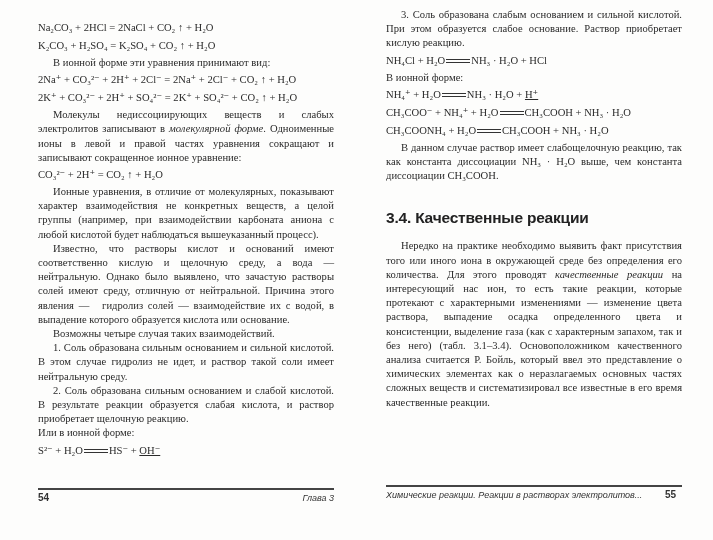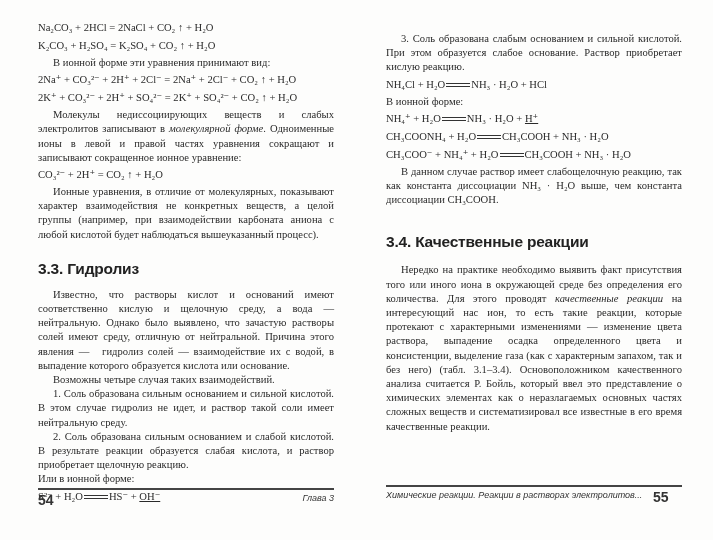--- a/index.html
+++ b/index.html
@@ -3,74 +3,73 @@
 <meta charset="utf-8">
 <style>
   html, body { margin:0; padding:0; }
   body { width:713px; height:540px; background:#fdfdfc; overflow:hidden; position:relative;
          font-family:"Liberation Serif","DejaVu Serif",serif; color:#2a2a2a; }
   .page { position:absolute; top:0; height:540px; }
   #left { left:0; width:356px; }
   #right { left:356px; width:357px; }
   .col { position:absolute; }
   #left .col { left:38px; width:296px; top:20px; }
-  #right .col { left:30px; width:296px; top:32px; }
+  #right .col { left:30px; width:296px; top:8px; }
   p { margin:0; font-size:10.6px; line-height:14.2px; text-align:justify; }
   p.ind { text-indent:15px; }
   .eq { text-align:left; font-size:10.6px; line-height:16px; margin:2px 0; white-space:nowrap; }
   .h2 { font-family:"Liberation Sans","DejaVu Sans",sans-serif; font-weight:bold; font-size:15.5px;
         color:#222; letter-spacing:-0.2px; }
   .u { text-decoration:underline; }
   .arr { display:inline-block; width:26px; position:relative; height:8px; vertical-align:middle; }
   .arr::before { content:""; position:absolute; left:1px; right:1px; top:2px; border-top:1px solid #333; }
   .arr::after { content:""; position:absolute; left:1px; right:1px; top:5px; border-top:1px solid #333; }
   .rule { position:absolute; height:1.5px; background:#444; }
   .foot { position:absolute; font-family:"Liberation Sans","DejaVu Sans",sans-serif; font-size:9px; color:#333; }
-  .pn { font-weight:bold; font-size:14px; }
+  .pn { font-weight:bold; font-size:10px; }
   .it { font-style:italic; }
   b { font-weight:normal;margin-left:8px; }
 </style>
 </head>
 <body>
 
 <div class="page" id="left">
   <div class="col">
     <div class="eq" style="margin-top:0">Na₂CO₃ + 2HCl = 2NaCl + CO₂ ↑ + H₂O</div>
     <div class="eq">K₂CO₃ + H₂SO₄ = K₂SO₄ + CO₂ ↑ + H₂O</div>
     <p class="ind">В ионной форме эти уравнения принимают вид:</p>
     <div class="eq">2Na⁺ + CO₃²⁻ + 2H⁺ + 2Cl⁻ = 2Na⁺ + 2Cl⁻ + CO₂ ↑ + H₂O</div>
     <div class="eq">2K⁺ + CO₃²⁻ + 2H⁺ + SO₄²⁻ = 2K⁺ + SO₄²⁻ + CO₂ ↑ + H₂O</div>
     <p class="ind"><span>Молекулы недиссоциирующих веществ и слабых электролитов записывают в </span><span class="it">молекулярной форме</span><span>. Одноименные ионы в левой и правой частях уравнения сокращают и записывают сокращенное ионное уравнение:</span></p>
     <div class="eq">CO₃²⁻ + 2H⁺ = CO₂ ↑ + H₂O</div>
     <p class="ind">Ионные уравнения, в отличие от молекулярных, показывают характер взаимодействия не конкретных веществ, а целой группы (например, при взаимодействии карбоната аниона с любой кислотой будет наблюдаться вышеуказанный процесс).</p>
 
-    <div class="h2" style="margin:18px 0 10px 0">3.3. Гидролиз</div>
 
     <p class="ind"><span>Известно, что растворы кислот и оснований имеют соответственно кислую и щелочную среду, а вода — нейтральную. Однако было выявлено, что зачастую растворы солей имеют среду, отличную от нейтральной. Причина этого явления — </span><b>гидролиз солей</b><span> — взаимодействие их с водой, в выпадение которого образуется кислота или основание.</span></p>
     <p class="ind">Возможны четыре случая таких взаимодействий.</p>
     <p class="ind">1. Соль образована сильным основанием и сильной кислотой. В этом случае гидролиз не идет, и раствор такой соли имеет нейтральную среду.</p>
     <p class="ind">2. Соль образована сильным основанием и слабой кислотой. В результате реакции образуется слабая кислота, и раствор приобретает щелочную реакцию.</p>
     <p>Или в ионной форме:</p>
     <div class="eq"><span>S²⁻ + H₂O</span><span class="arr"></span><span>HS⁻ + </span><span class="u">OH⁻</span></div>
   </div>
   <div class="rule" style="left:38px; width:296px; top:488px;"></div>
   <div class="foot pn" style="left:38px; top:492px;">54</div>
   <div class="foot it" style="right:22px; top:493px;text-align:center;">Глава 3</div>
 </div>
 
 <div class="page" id="right">
   <div class="col">
     <p class="ind">3. Соль образована слабым основанием и сильной кислотой. При этом образуется слабое основание. Раствор приобретает кислую реакцию.</p>
     <div class="eq"><span>NH₄Cl + H₂O</span><span class="arr"></span><span>NH₃ · H₂O + HCl</span></div>
     <p>В ионной форме:</p>
     <div class="eq"><span>NH₄⁺ + H₂O</span><span class="arr"></span><span>NH₃ · H₂O + </span><span class="u">H⁺</span></div>
+    <div class="eq"><span>CH₃COO⁻ + NH₄⁺ + H₂O</span><span class="arr"></span><span>CH₃COOH + NH₃ · H₂O</span></div>
     <div class="eq"><span>CH₃COONH₄ + H₂O</span><span class="arr"></span><span>CH₃COOH + NH₃ · H₂O</span></div>
-    <div class="eq"><span>CH₃COO⁻ + NH₄⁺ + H₂O</span><span class="arr"></span><span>CH₃COOH + NH₃ · H₂O</span></div>
     <p class="ind">В данном случае раствор имеет слабощелочную реакцию, так как константа диссоциации NH₃ · H₂O выше, чем константа диссоциации CH₃COOH.</p>
 
     <div class="h2" style="margin:26px 0 12px 0">3.4. Качественные реакции</div>
 
     <p class="ind"><span>Нередко на практике необходимо выявить факт присутствия того или иного иона в окружающей среде без определения его количества. Для этого проводят </span><span class="it">качественные реакции</span><span> на интересующий нас ион, то есть такие реакции, которые протекают с характерными изменениями — изменение цвета раствора, выпадение осадка определенного цвета и консистенции, выделение газа (как с характерным запахом, так и без него) (табл. 3.1–3.4). Основоположником качественного анализа считается Р. Бойль, который ввел это представление о химических элементах как о неразлагаемых основных частях сложных веществ и систематизировал все известные в его время качественные реакции.</span></p>
   </div>
   <div class="rule" style="left:30px; width:296px; top:485px;"></div>
   <div class="foot it" style="left:30px; top:490px;">Химические реакции. Реакции в растворах электролитов...</div>
-  <div class="foot pn" style="left:297px; top:489px;">55</div>
+  <div class="foot pn" style="left:309px; top:489px;">55</div>
 </div>
 
 </body></html>

